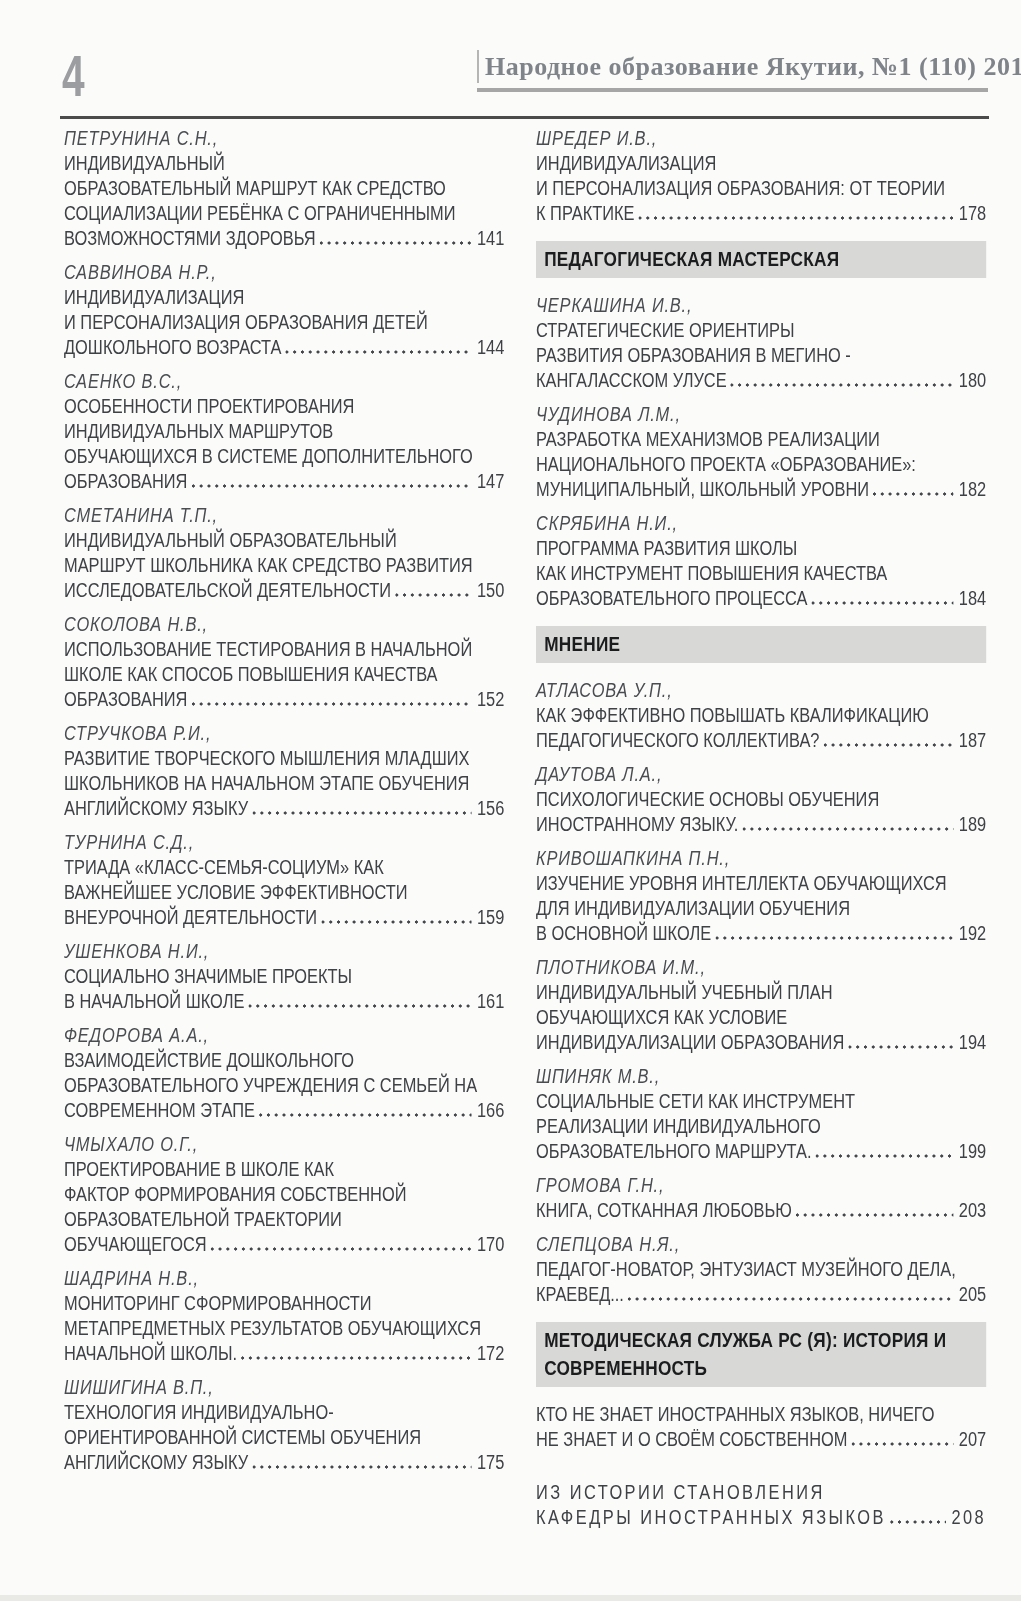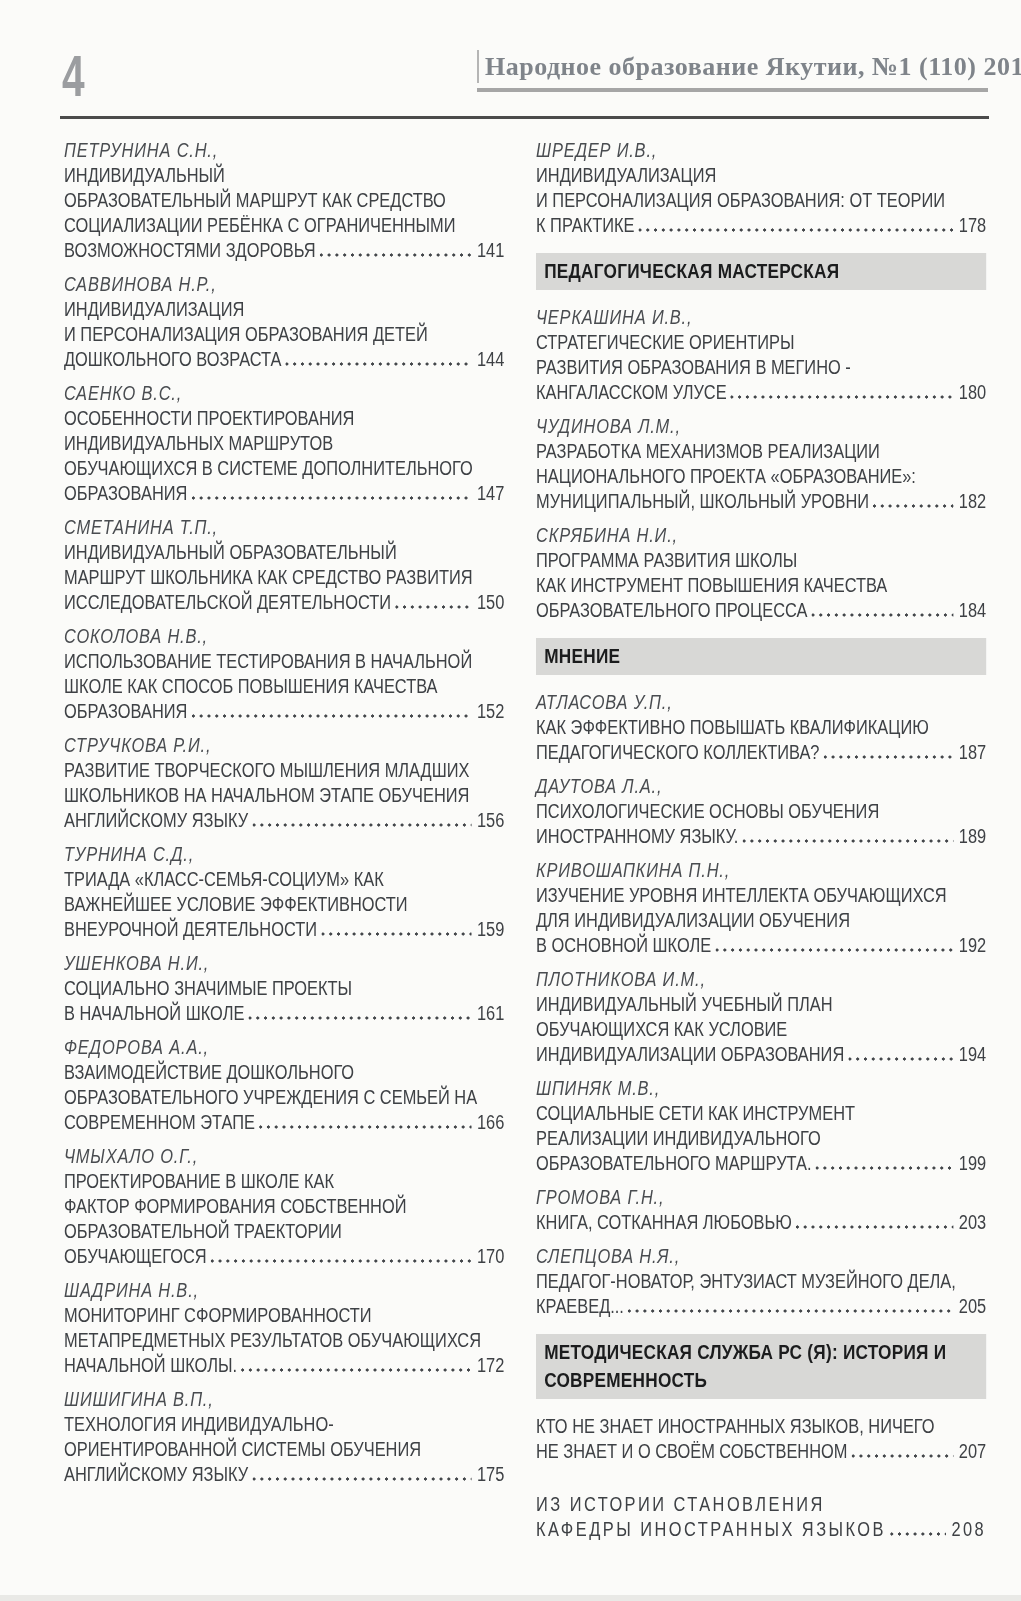--- a/index.html
+++ b/index.html
@@ -18,21 +18,21 @@
   .journal-title{
     font-family:"Liberation Serif",serif;font-weight:bold;
     font-size:26px;line-height:33px;color:#7f848a;letter-spacing:.5px;
     text-align:center;border-left:2px solid #b5b5b5;padding-left:6px;
     white-space:nowrap;
   }
   .journal-underline{height:4px;background:#a6a6a6;margin-top:5px;}
   .header-rule{position:absolute;left:60px;top:116px;width:929px;height:3px;background:#4b4b4b;}
   .bottom-strip{position:absolute;left:0;right:0;bottom:0;height:6px;background:#e9e9e6;}
   
-  .col{position:absolute;top:138px;}
+  .col{position:absolute;top:126px;}
   .col-left{left:64px;width:442px;}
   .col-right{left:536px;width:452px;}
   .col-inner{transform:scaleX(0.82);transform-origin:0 0;}
   .col-left .col-inner{width:537px;}
   .col-right .col-inner{width:549px;}
   
   .entry{margin-bottom:9px;font-size:20px;line-height:25px;}
   .entry.extra-gap{margin-top:28px;}
   .entry.spaced{letter-spacing:3px;}
   .entry-author{display:block;font-style:italic;color:#494c50;white-space:nowrap;letter-spacing:1px;}

